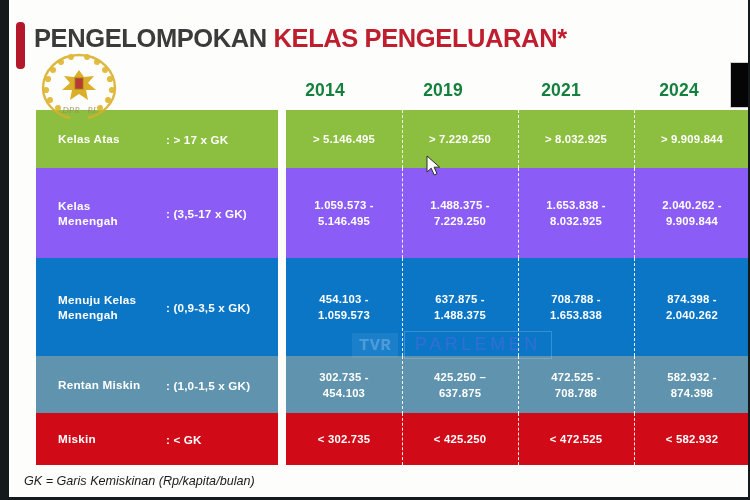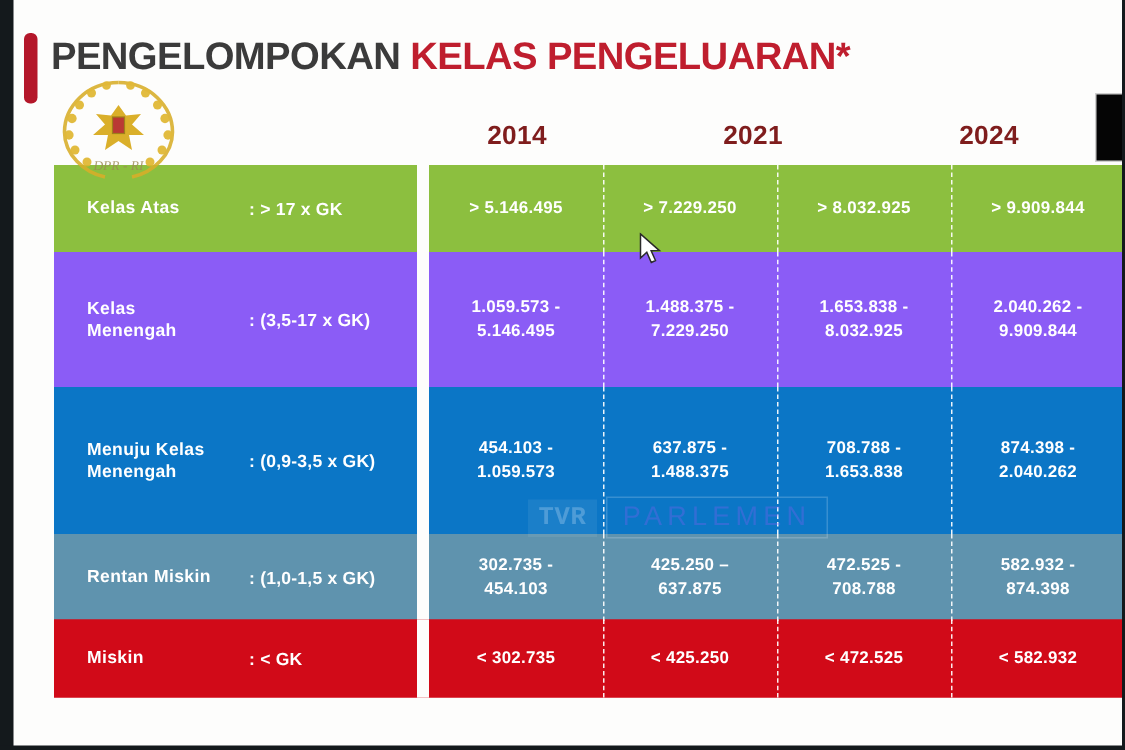--- a/index.html
+++ b/index.html
@@ -33,21 +33,21 @@
   .title .t1{color:#3b3b3b;}
   .title .t2{color:#bf1e2e;}
 
   
   .emblem{position:absolute;left:30px;top:46px;width:98px;height:78px;z-index:10;opacity:.96;}
 
   
   .years{position:absolute;left:266px;top:80px;width:472px;height:26px;display:flex;z-index:12;}
   .year{
     flex:1;text-align:center;
-    color:#7f1d1d;font-weight:bold;font-size:17.5px;
+    color:#15803d;font-weight:bold;font-size:17.5px;
     letter-spacing:.2px;
     font-family:"Liberation Sans", sans-serif;
   }
 
   
   .table{position:absolute;left:24px;top:110px;width:714px;height:355px;z-index:8;}
   .row{position:absolute;left:12px;width:714px;display:flex;}
   .labelcell{
     width:242px;flex:0 0 242px;
     display:flex;align-items:center;
@@ -135,20 +135,21 @@
         <path d="M49 24 L44 31 L34 30 L40 37 L32 44 L42 44 L40 54 L49 48 L58 54 L56 44 L66 44 L58 37 L64 30 L54 31 Z"></path>
         <ellipse cx="49" cy="38" rx="5.6" ry="8"></ellipse>
       </g>
       <rect x="45" y="32" width="8" height="11" fill="#b8322c" stroke="#9c7a12" stroke-width="0.8"></rect>
       <text x="49" y="67" font-size="9" font-family="Liberation Serif, serif" font-style="italic" fill="#9c8a55" text-anchor="middle" opacity="0.85">DPR - RI</text>
     </svg>
   </div>
 
   <div class="years">
     <div class="year">2014</div>
+    <div class="year">2019</div>
     <div class="year">2021</div>
     <div class="year">2024</div>
   </div>
 
   <div class="table">
 
     <div class="row r-green" style="top:0px;height:58px;">
       <div class="labelcell r-green">
         <div class="lc-name">
           <div>Kelas Atas</div>
@@ -288,20 +289,21 @@
       </div>
     </div>
 
   </div>
 
   <div class="wm">
     <div class="wm-a">TVR</div>
     <div class="wm-b">PARLEMEN</div>
   </div>
 
+  <div class="footnote">GK = Garis Kemiskinan (Rp/kapita/bulan)</div>
 
   <div class="black-box"></div>
 
   <div class="edge-left"></div>
   <div class="edge-right"></div>
   <div class="edge-bottom"></div>
 
   <div class="cursor">
     <svg width="17" height="23" viewBox="0 0 17 23">
       <path d="M1 1 L1 17 L5.2 13.2 L8.2 20 L11 18.7 L8.1 12.2 L13.6 12.1 Z" fill="#ffffff" stroke="#2a2a2a" stroke-width="1"></path>

